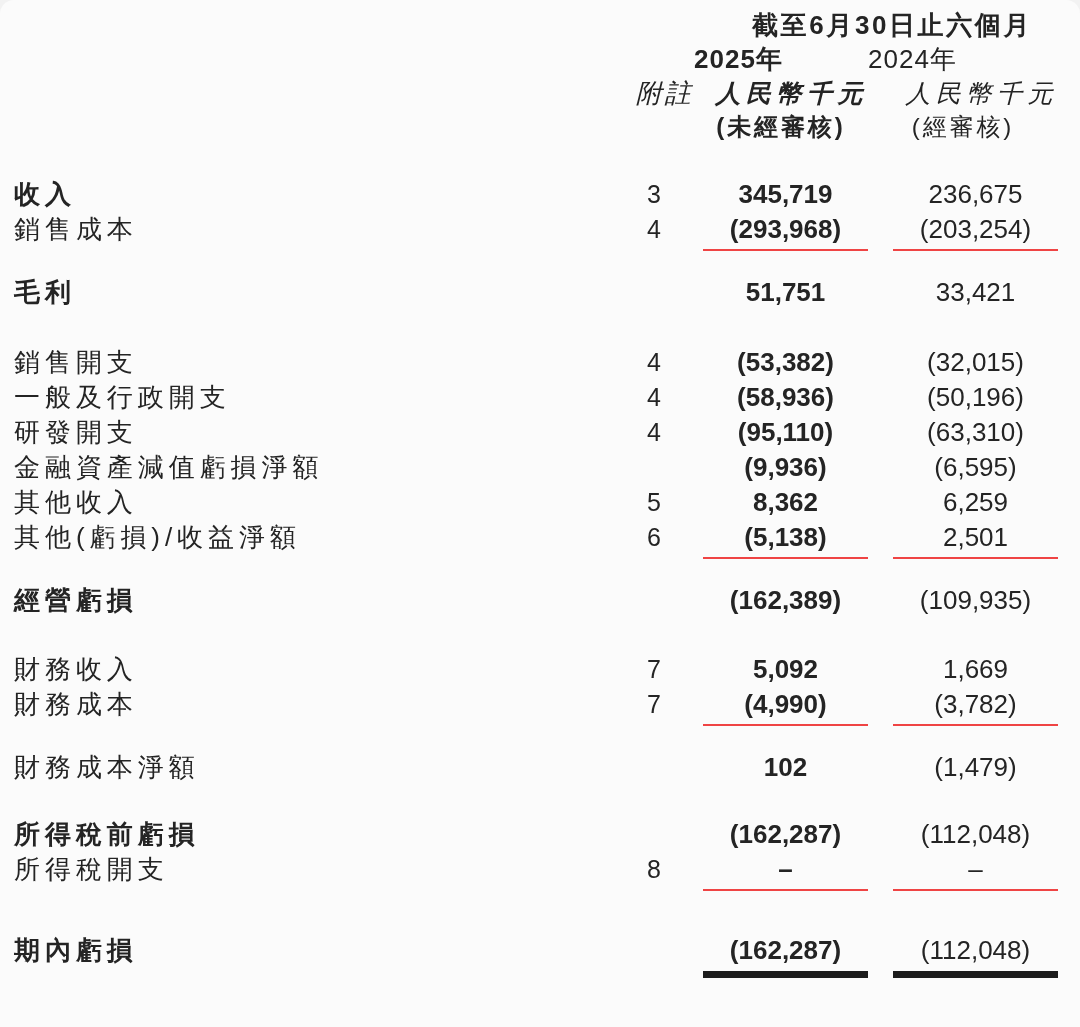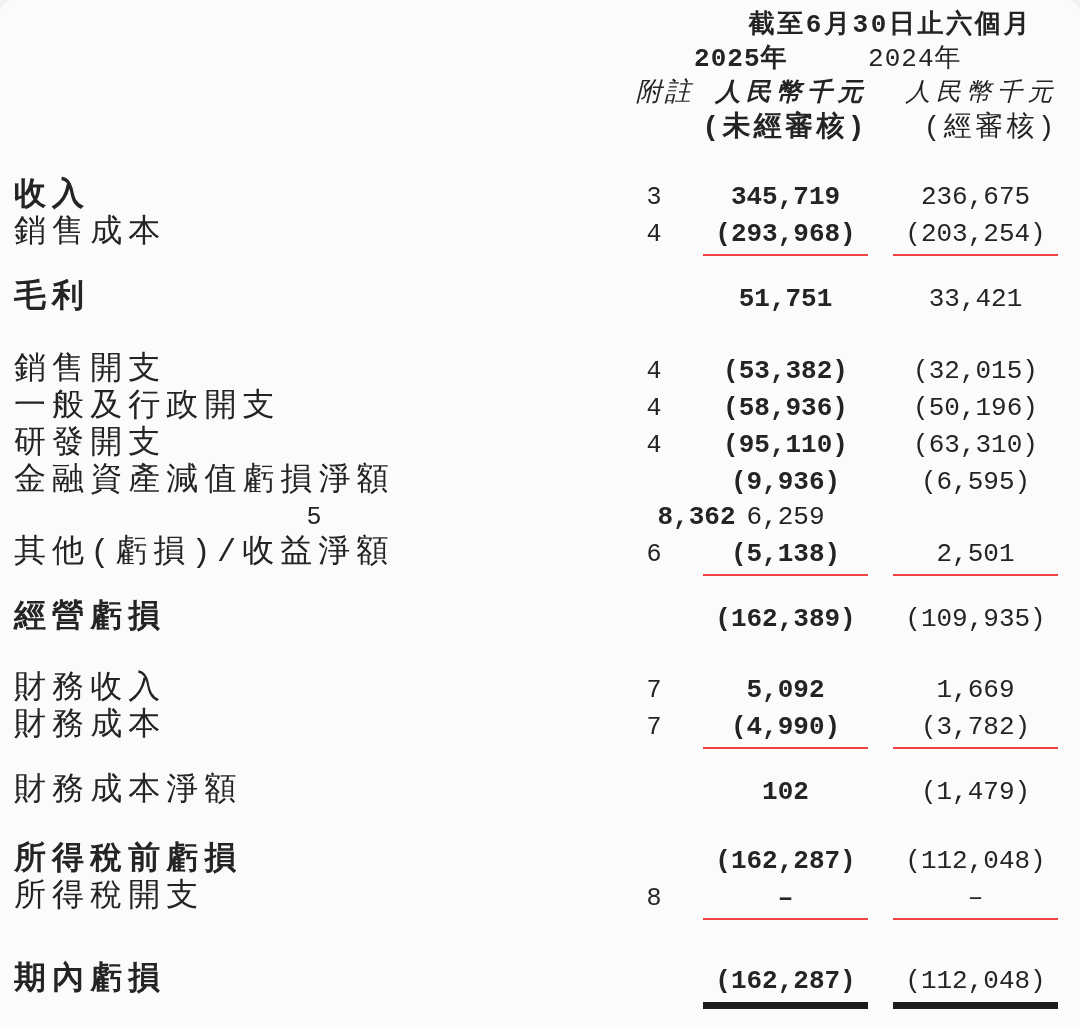--- a/index.html
+++ b/index.html
@@ -3,45 +3,45 @@
 <meta charset="utf-8">
 <title>Interim Income Statement</title>
 <style>
   html,body{margin:0;padding:0;background:#f2f2f2;}
   .sheet{
     position:relative;
     width:1080px;height:1027px;
     margin:0 auto;
     background:#fbfbfb;
     color:#242424;
-    font-family:Liberation Mono, monospace;
+    font-family:Liberation Sans, sans-serif;
     overflow:hidden;
     border-radius:14px 14px 0 0;
   }
   .grid-row{
     display:grid;
     grid-template-columns:600px 80px 174px 190px;
     padding:0 22px 0 14px;
     align-items:baseline;
   }
   
   .hdr{line-height:34px;font-size:26px;}
   .hdr .span2{grid-column:3 / 5;text-align:right;padding-right:26px;}
   .hdr-period{font-weight:bold;letter-spacing:.10em;}
   .hdr-year{text-align:left;letter-spacing:.04em;}
   .hdr-year.b{font-weight:bold;}
   .hdr-note{font-style:italic;text-align:right;letter-spacing:.12em;}
   .hdr-unit{font-style:italic;text-align:right;letter-spacing:.22em;font-size:25px;}
   .hdr-unit.b{font-weight:bold;}
-  .hdr-audit{text-align:right;letter-spacing:.12em;font-size:28px;}
+  .hdr-audit{text-align:center;letter-spacing:.12em;font-size:24px;}
   .hdr-audit.b{font-weight:bold;}
   .header-block{padding-top:8px;}
   
   .r{line-height:35px;}
-  .c-label{font-size:32px;letter-spacing:.19em;white-space:nowrap;}
+  .c-label{font-size:26px;letter-spacing:.19em;white-space:nowrap;}
   .c-label.b{font-weight:bold;}
   .c-note{font-size:25px;text-align:center;}
   .c-val{font-size:26px;text-align:right;}
   .vwrap{width:165px;margin-left:auto;text-align:center;}
   .num.b{font-weight:bold;}
   
   .u{border-bottom:2px solid #ef4444;padding-bottom:2px;}
   
   .uu{border-bottom:5px solid #1c1c1c;padding-bottom:3px;position:relative;}
   .uu::after{
@@ -157,20 +157,21 @@
     <div class="c-note"></div>
     <div class="c-val">
         <div class="vwrap"><span class="num b">(9,936)</span></div>
       </div>
     <div class="c-val">
         <div class="vwrap"><span class="num">(6,595)</span></div>
       </div>
   </div>
 
   <div class="grid-row r">
+    <div class="c-label">其他收入</div>
     <div class="c-note">5</div>
     <div class="c-val">
         <div class="vwrap"><span class="num b">8,362</span></div>
       </div>
     <div class="c-val">
         <div class="vwrap"><span class="num">6,259</span></div>
       </div>
   </div>
 
   <div class="grid-row r">

